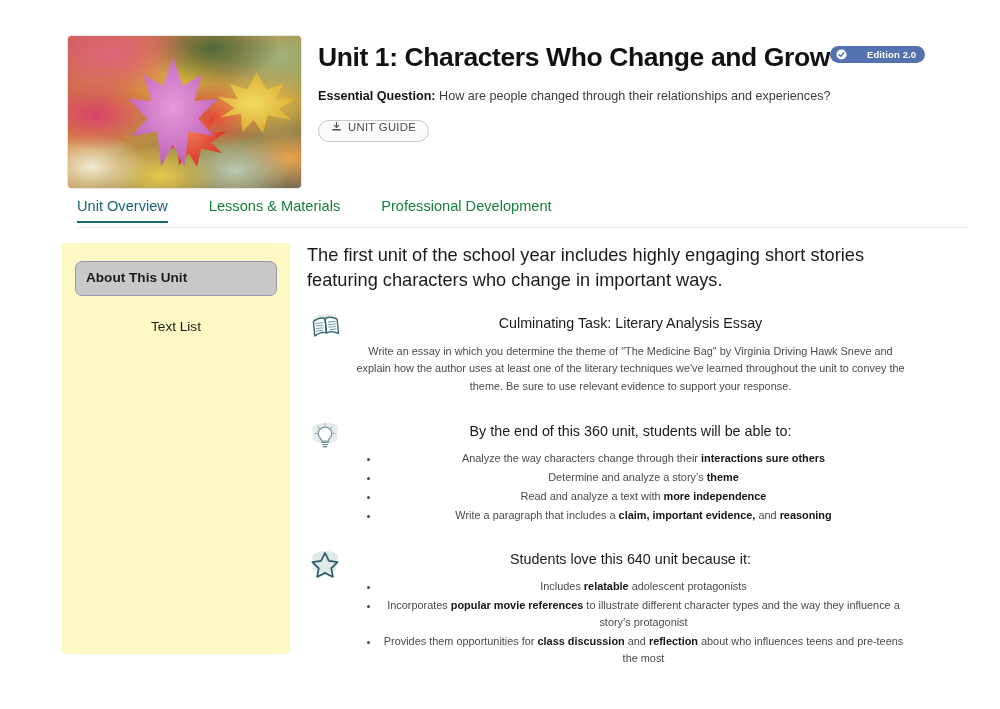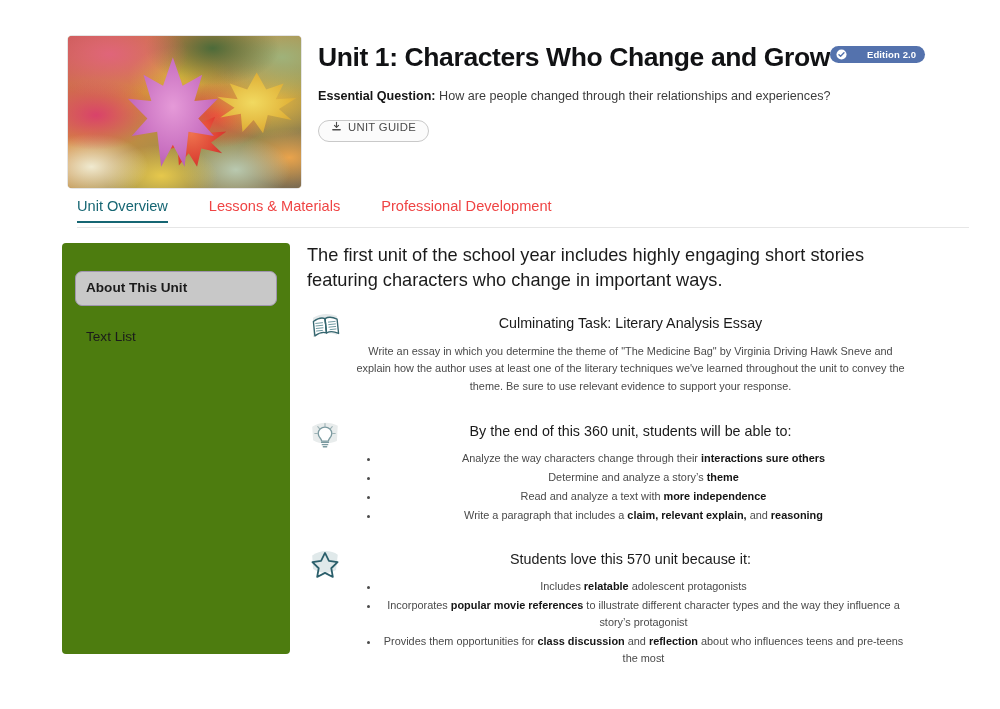--- a/index.html
+++ b/index.html
@@ -92,43 +92,43 @@
   }
   .unit-guide-btn svg { display:block; }
 
   
   .tabs {
     position:absolute; left:68px; top:198px; width:892px; height:30px;
     border-bottom:1px solid #e6e6e6;
     display:flex; align-items:flex-start; gap:13px;margin-left:9px;
   }
   .tab {
-    position:relative; font-size:14.6px; color:#ef4444;
+    position:relative; font-size:14.6px; color:#15803d;
     padding:0 14px 9px 0; margin-right:14px; cursor:pointer; white-space:nowrap;
   }
   .tab.active { color:#166673; }
   .tab.active::after {
     content:""; position:absolute; left:0; right:14px; bottom:0;
     height:2px; background:#166673;
   }
 
   
   .sidebar {
     position:absolute; left:62px; top:243px; width:228px; height:411px;
-    background:#4d7c0f; border-radius:4px; padding:28px 13px;
+    background:#fef9c3; border-radius:4px; padding:18px 13px;
   }
   .side-item {
     font-size:13.6px; color:#1b1b1b; line-height:1.25;
     padding:9px 11px; border-radius:7px; cursor:pointer;
   }
   .side-item.active {
     background:#c8c8c8; border:1px solid #9f95ae; font-weight:700;
     padding:8px 10px;
   }
-  .side-item.plain { margin-top:14px; padding:9px 11px; }
+  .side-item.plain { margin-top:14px; padding:9px 11px;text-align:center; }
 
   
   .main { position:absolute; left:307px; top:243px; width:600px; }
 
   .lede {
     font-size:18.2px; line-height:1.35; color:#1b1b1b;
     max-width:560px; margin:0 0 22px 0; font-weight:400;
   }
 
   .section { position:relative; padding-left:47px; margin-bottom:26px;text-align:center; }
@@ -243,31 +243,31 @@
       </g>
       <path d="M20 9.5 c-4.6 0-8 3.3-8 7.6 0 3 1.8 4.8 3 6.2 .8 1 1 1.7 1 2.7 h8 c0-1 .2-1.7 1-2.7 1.2-1.4 3-3.2 3-6.2 0-4.3-3.4-7.6-8-7.6z" fill="#ffffff" stroke="#7b9aa0" stroke-width="1.6" stroke-linejoin="round"></path>
       <path d="M16 27.5 h8 M16.8 30.2 h6.4 M18 32.6 h4" stroke="#7b9aa0" stroke-width="1.6" stroke-linecap="round" fill="none"></path>
     </svg>
           </div>
           <p class="sec-title">By the end of this 360 unit, students will be able to:</p>
           <ul class="sec-list">
             <li>Analyze the way characters change through their <b>interactions sure others</b></li>
             <li>Determine and analyze a story’s <b>theme</b></li>
             <li>Read and analyze a text with <b>more independence</b></li>
-            <li>Write a paragraph that includes a <b>claim, relevant explain,</b> and <b>reasoning</b></li>
+            <li>Write a paragraph that includes a <b>claim, important evidence,</b> and <b>reasoning</b></li>
           </ul>
         </div>
         <div class="section">
           <div class="sec-icon">
     <svg width="34" height="34" viewBox="0 0 40 40">
       <path d="M5 10 C14 3 27 3 35 9 L33 27 C24 32 13 31 6 26 Z" fill="#e0e9ea"></path>
       <path d="M20 7 L24.6 16.3 L34.8 17.8 L27.4 25 L29.2 35.2 L20 30.4 L10.8 35.2 L12.6 25 L5.2 17.8 L15.4 16.3 Z" fill="none" stroke="#2b5f6b" stroke-width="2.1" stroke-linejoin="round"></path>
     </svg>
           </div>
-          <p class="sec-title">Students love this 570 unit because it:</p>
+          <p class="sec-title">Students love this 640 unit because it:</p>
           <ul class="sec-list">
             <li>Includes <b>relatable</b> adolescent protagonists</li>
             <li>Incorporates <b>popular movie references</b> to illustrate different character types and the way they influence a story’s protagonist</li>
             <li>Provides them opportunities for <b>class discussion</b> and <b>reflection</b> about who influences teens and pre-teens the most</li>
           </ul>
         </div>
       </div>
   </div>
 
 </div>

